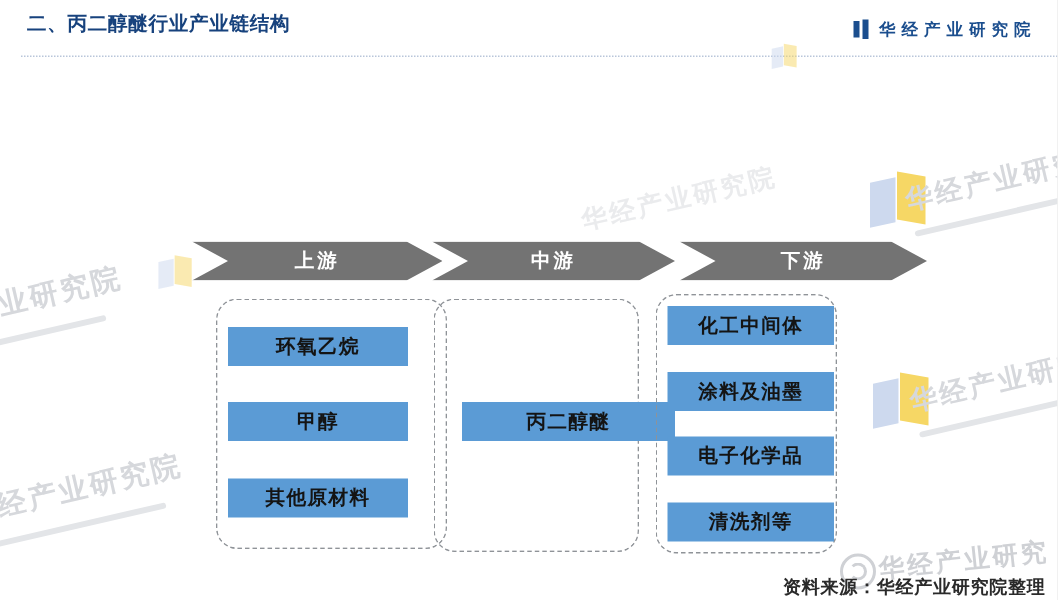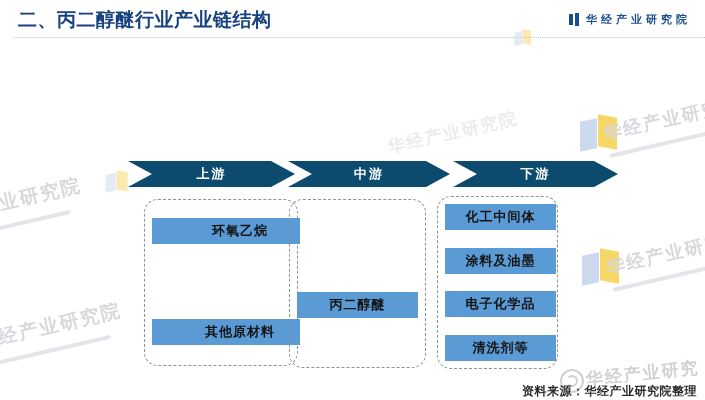--- a/index.html
+++ b/index.html
@@ -4,21 +4,21 @@
 <style>
   html,body{margin:0;padding:0;background:#e8e8e8;}
   .page{
     position:relative;width:705px;height:400px;background:#ffffff;
     font-family:"Liberation Sans","DejaVu Sans",sans-serif;
     overflow:hidden;margin:0 auto;
   }
   
   .hdr-title{
     position:absolute;left:18px;top:7px;margin:0;
-    font-size:19px;font-weight:bold;color:#17427D;letter-spacing:.5px;
+    font-size:13px;font-weight:bold;color:#17427D;letter-spacing:.5px;
   }
   .brand{
     position:absolute;right:14px;top:12px;display:flex;align-items:center;gap:7px;
     color:#1B4E8E;font-size:11px;font-weight:bold;letter-spacing:4px;white-space:nowrap;
   }
   .brand .bars{display:inline-flex;gap:2px;align-items:flex-end;}
   .brand .bars i{display:block;width:4px;height:13px;background:#1B4E8E;}
   .brand .bars i:first-child{height:11px;transform:translateY(-1px);}
   .hdr-rule{
     position:absolute;left:14px;right:0;top:37px;height:0;
@@ -28,42 +28,42 @@
   .intro{
     position:absolute;left:18px;top:43px;width:671px;margin:0;
     font-size:13px;line-height:18.6px;color:#1d1d1f;text-align:justify;
   }
   
   .diagram-title{
     position:absolute;left:0;top:138px;width:705px;margin:0;text-align:center;
     font-size:15px;font-weight:bold;color:#2257A3;letter-spacing:1px;
   }
   .stage-arrow{
-    position:absolute;top:161px;height:26px;background:#0c4a6e;
+    position:absolute;top:161px;height:26px;background:#737373;
     clip-path:polygon(0 0,calc(100% - 24px) 0,100% 50%,calc(100% - 24px) 100%,0 100%,24px 50%);
     display:flex;align-items:center;justify-content:center;
     color:#ffffff;font-size:13px;font-weight:bold;letter-spacing:2px;
   }
   .arrow-1{left:128px;width:167px;}
   .arrow-2{left:288px;width:162px;text-align:center;}
   .arrow-3{left:453px;width:165px;text-align:center;}
   .stage-col{
     position:absolute;border:1px dashed #8f9398;border-radius:14px;background:transparent;
   }
   .col-1{left:144px;top:199px;width:152px;height:165px;}
   .col-2{left:289px;top:199px;width:135px;height:167px;}
   .col-3{left:437px;top:196px;width:119px;height:171px;}
   .chain-box{
     position:absolute;height:26px;background:#5B9BD5;
     display:flex;align-items:center;justify-content:center;
     font-size:13px;font-weight:600;color:#141414;letter-spacing:1px;white-space:nowrap;
   }
-  .col-1 .chain-box{left:7px;width:120px;padding-left:28px;}
+  .col-1 .chain-box{left:7px;width:120px;}
   .col-1 .b0{top:18px;} .col-1 .b1{top:68px;} .col-1 .b2{top:119px;}
-  .col-2 .chain-box{left:7px;width:121px;top:68px;margin-top:24px;}
+  .col-2 .chain-box{left:18px;width:142px;top:68px;}
   .col-3 .chain-box{left:7px;width:111px;}
   .col-3 .b0{top:7px;} .col-3 .b1{top:51px;} .col-3 .b2{top:94px;} .col-3 .b3{top:138px;text-align:center;}
   
   .source{
     position:absolute;right:8px;top:383px;
     font-size:12px;font-weight:bold;color:#2a2a2a;letter-spacing:.5px;z-index:5;margin-left:16px;
   }
   
   .wm{position:absolute;pointer-events:none;white-space:nowrap;z-index:1;}
   .wm-text{
@@ -151,20 +151,21 @@
   </div>
   <div class="stage-arrow arrow-2">
     <span>中游</span>
   </div>
   <div class="stage-arrow arrow-3">
     <span>下游</span>
   </div>
 
   <div class="stage-col col-1">
     <div class="chain-box b0">环氧乙烷</div>
+    <div class="chain-box b1">甲醇</div>
     <div class="chain-box b2">其他原材料</div>
   </div>
 
   <div class="stage-col col-2">
     <div class="chain-box">丙二醇醚</div>
   </div>
 
   <div class="stage-col col-3">
     <div class="chain-box b0">化工中间体</div>
     <div class="chain-box b1">涂料及油墨</div>

